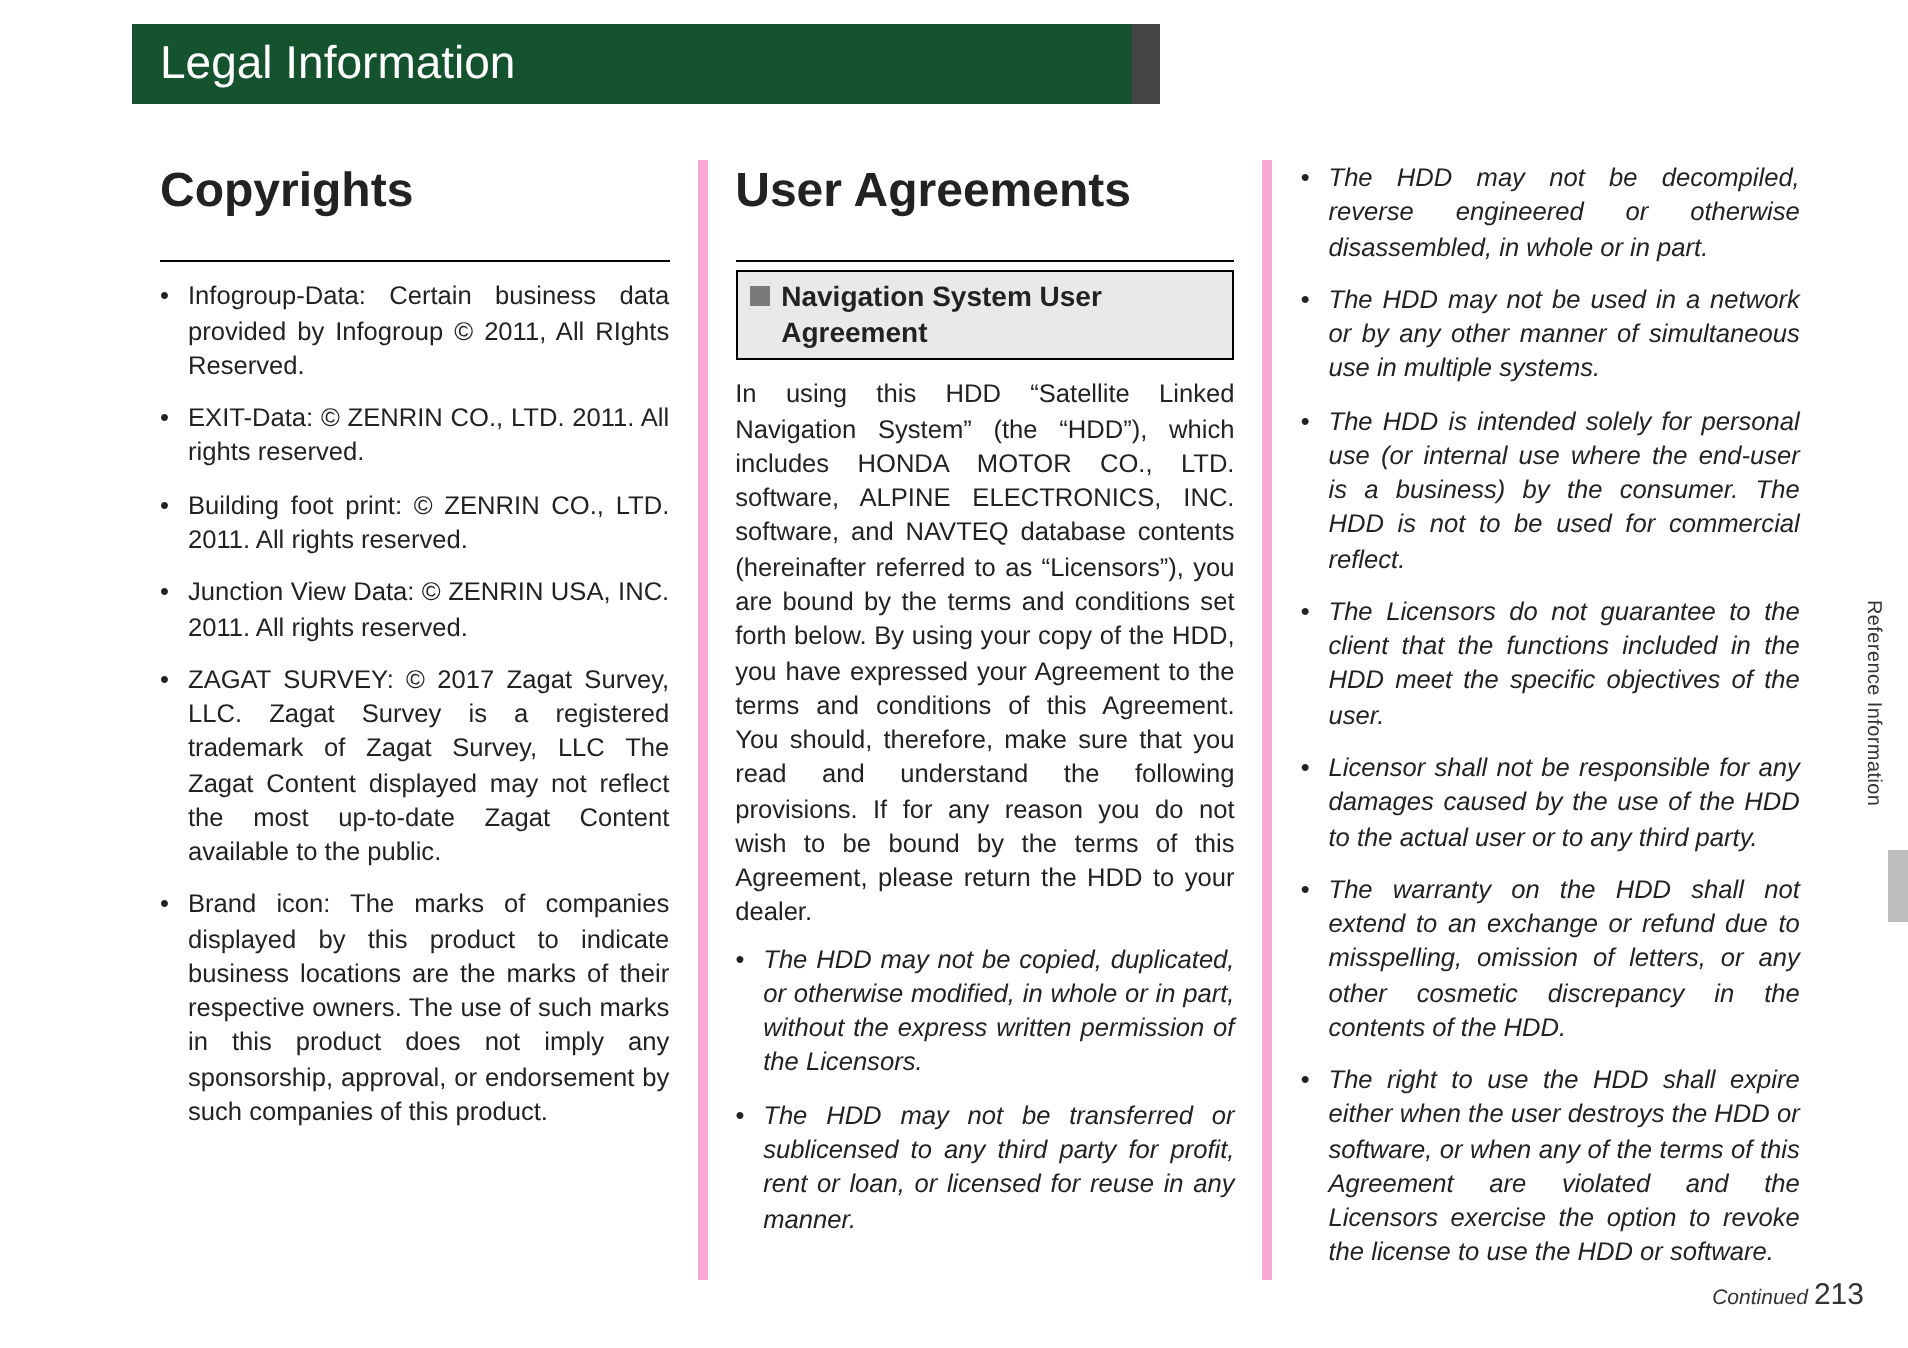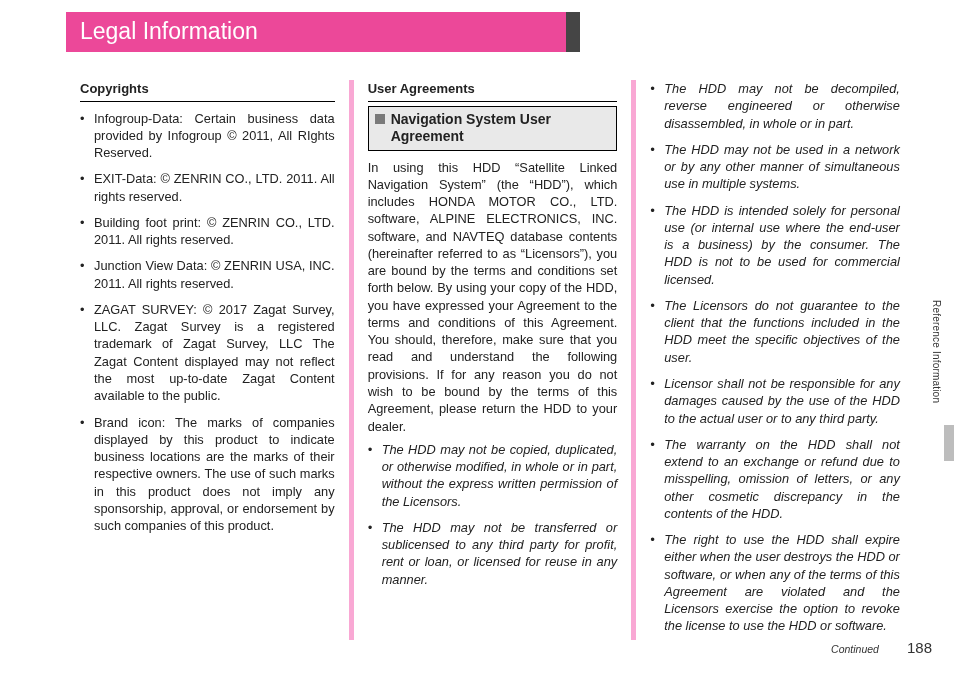--- a/index.html
+++ b/index.html
@@ -14,21 +14,21 @@
     position: relative;
   }
   .page {
     position: relative;
     width: 954px;
     height: 674px;
     box-sizing: border-box;
     padding: 12px 40px 24px 66px;
   }
   .title-bar {
-    background: #ec4899;
+    background: #14532d;
     color: #fff;
     font-size: 23px;
     font-weight: 300;
     padding: 6px 32px 7px 14px;
     width: 500px;
     box-sizing: border-box;
     position: relative;
   }
   .title-bar::after {
     content: "";
@@ -49,25 +49,25 @@
   .col {
     width: 33.33%;
     padding: 0 14px;
     box-sizing: border-box;
     text-align: justify;
   }
   .col + .col {
     border-left: 5px solid #f9a8d4;
   }
   h2 {
-    font-size: 13px;
+    font-size: 24px;
     font-weight: 700;
     margin: 0 0 4px 0;
     border-bottom: 1px solid #000;
-    padding-bottom: 3px;
+    padding-bottom: 18px;
     text-align: left;
   }
   h3.boxed {
     font-size: 14px;
     font-weight: 600;
     margin: 4px 0 8px 0;
     background: #e9e9e9;
     border: 1px solid #000;
     padding: 4px 6px 4px 22px;
     position: relative;
@@ -143,21 +143,21 @@
     background: #bdbdbd;
   }
   .footer {
     position: absolute;
     bottom: 18px;
     right: 22px;
     font-size: 11px;
     color: #333;
     display: flex;
     align-items: baseline;
-    gap: 28px;
+    gap: 3px;
   }
   .footer .continued { font-style: italic; font-size: 10.5px; }
   .footer .pageno { font-size: 15px; }
 </style>
 </head>
 <body>
 
 <div class="page">
 
   <div class="title-bar">
@@ -185,31 +185,31 @@
       <ul class="sub">
         <li>The HDD may not be copied, duplicated, or otherwise modified, in whole or in part, without the express written permission of the Licensors.</li>
         <li>The HDD may not be transferred or sublicensed to any third party for profit, rent or loan, or licensed for reuse in any manner.</li>
       </ul>
     </div>
 
     <div class="col">
       <ul class="sub" style="margin-top:0;">
         <li>The HDD may not be decompiled, reverse engineered or otherwise disassembled, in whole or in part.</li>
         <li>The HDD may not be used in a network or by any other manner of simultaneous use in multiple systems.</li>
-        <li>The HDD is intended solely for personal use (or internal use where the end-user is a business) by the consumer. The HDD is not to be used for commercial licensed.</li>
+        <li>The HDD is intended solely for personal use (or internal use where the end-user is a business) by the consumer. The HDD is not to be used for commercial reflect.</li>
         <li>The Licensors do not guarantee to the client that the functions included in the HDD meet the specific objectives of the user.</li>
         <li>Licensor shall not be responsible for any damages caused by the use of the HDD to the actual user or to any third party.</li>
         <li>The warranty on the HDD shall not extend to an exchange or refund due to misspelling, omission of letters, or any other cosmetic discrepancy in the contents of the HDD.</li>
         <li>The right to use the HDD shall expire either when the user destroys the HDD or software, or when any of the terms of this Agreement are violated and the Licensors exercise the option to revoke the license to use the HDD or software.</li>
       </ul>
     </div>
 
   </div>
 
   <div class="side-tab">Reference Information</div>
   <div class="side-mark"></div>
 
   <div class="footer">
     <span class="continued">Continued</span>
-    <span class="pageno">188</span>
+    <span class="pageno">213</span>
   </div>
 
 </div>
 
 </body></html>

